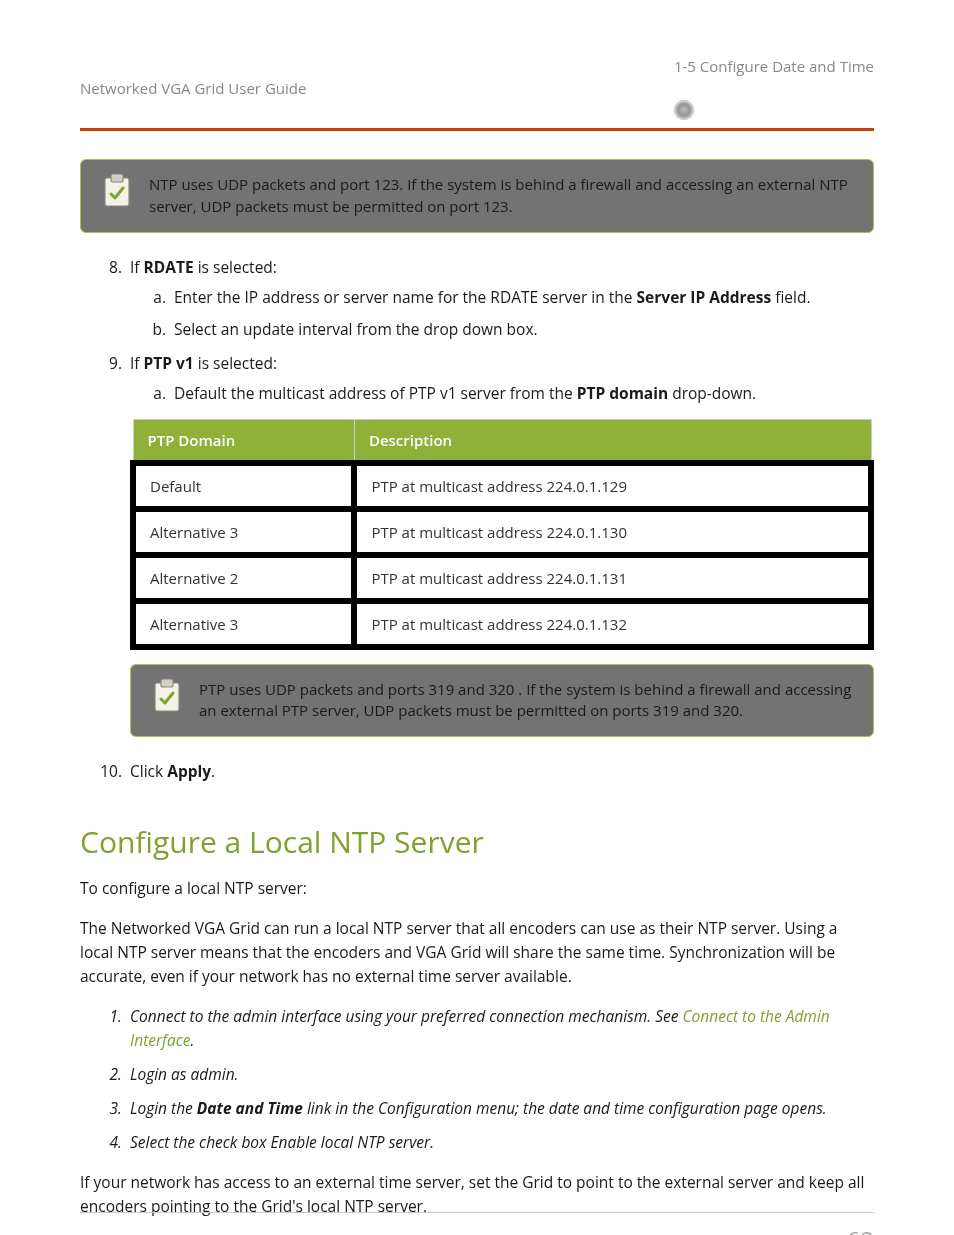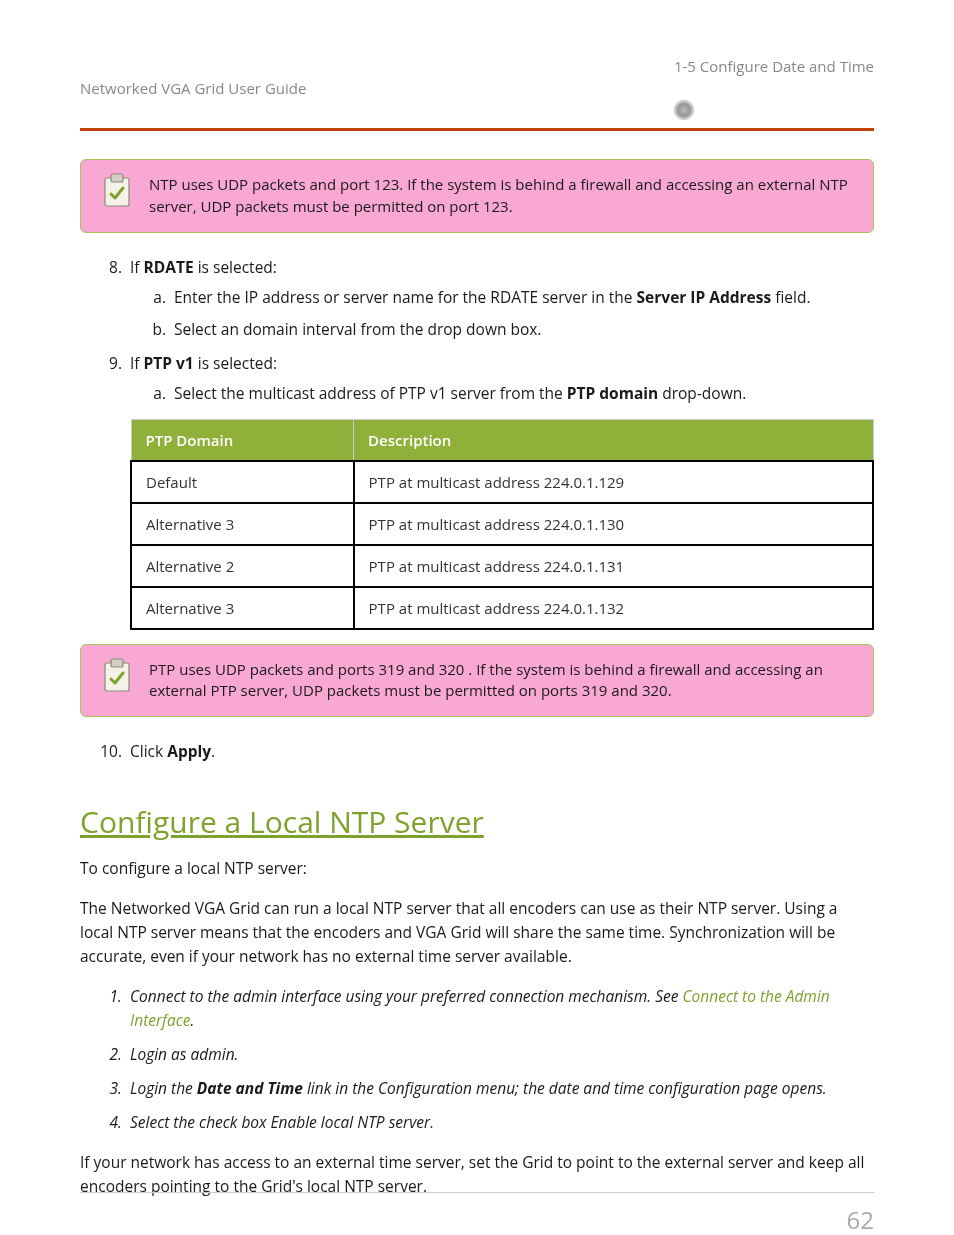--- a/index.html
+++ b/index.html
@@ -27,32 +27,32 @@
     font-size: 15px;
   }
   .header-right { display: flex; align-items: flex-start; gap: 24px; flex-direction: column; }
   .logo-dot {
     width: 20px; height: 20px; border-radius: 50%;
     background: radial-gradient(circle at 50% 50%, #bbb 0%, #999 40%, #bbb 70%, #ddd 100%);
     box-shadow: inset 0 0 0 2px #ccc;
   }
 
   .callout {
-    background: #f9a8d4;
+    background: #737373;
     border: 1px solid #a8c55a;
     border-radius: 6px;
     padding: 14px 20px 14px 20px;
     margin: 14px 0 22px 0;
     display: flex;
     align-items: flex-start;
     gap: 16px;
     font-size: 15px;
     color: #1a1a1a;
   }
-  .callout.indented { }
+  .callout.indented { margin-left: 50px; }
   .callout-icon {
     flex: 0 0 32px;
     height: 32px;
     margin-top: -2px;
     position: relative;
   }
   .callout-icon svg { width: 32px; height: 36px; display: block; }
   .callout-text { flex: 1; line-height: 1.45; }
 
   ol.main-list {
@@ -85,34 +85,33 @@
   }
   table.ptp-table th {
     background: #8fb039;
     color: #fff;
     font-weight: 600;
     text-align: left;
     padding: 10px 14px;
     border: 1px solid #ccc;
   }
   table.ptp-table td {
-    border: 2px solid #000000;
+    border: 6px solid #000000;
     padding: 10px 14px;
     color: #333;
   }
   .table-wrap { margin-left: 50px; }
 
   .bold { font-weight: 700; }
 
   h2.section {
     font-size: 30px;
     font-weight: 400;
     color: #7da22e;
     margin: 38px 0 14px 0;
-    text-decoration: underline;
   }
   p.body {
     font-size: 15.5px;
     line-height: 1.55;
     margin: 6px 0 16px 0;
     color: #1a1a1a;
   }
   ol.config-list {
     padding-left: 46px;
     margin: 6px 0 16px 0;
@@ -165,28 +164,28 @@
     <div class="callout-text">NTP uses UDP packets and port 123. If the system is behind a firewall and accessing an external NTP server, UDP packets must be permitted on port 123.</div>
   </div>
 
   <ol class="main-list" start="8">
     <li>
       <span>If </span><span class="bold">RDATE</span><span> is selected:</span>
       <ol class="sub-list">
         <li>
           <span>Enter the IP address or server name for the RDATE server in the </span><span class="bold">Server IP Address</span><span> field.</span>
         </li>
-        <li>Select an domain interval from the drop down box.</li>
+        <li>Select an update interval from the drop down box.</li>
       </ol>
     </li>
     <li>
       <span>If </span><span class="bold">PTP v1</span><span> is selected:</span>
       <ol class="sub-list">
         <li>
-          <span>Select the multicast address of PTP v1 server from the </span><span class="bold">PTP domain</span><span> drop-down.</span>
+          <span>Default the multicast address of PTP v1 server from the </span><span class="bold">PTP domain</span><span> drop-down.</span>
         </li>
       </ol>
     </li>
   </ol>
 
   <div class="table-wrap">
     <table class="ptp-table">
       <thead>
         <tr>
           <th style="width:30%">PTP Domain</th>

